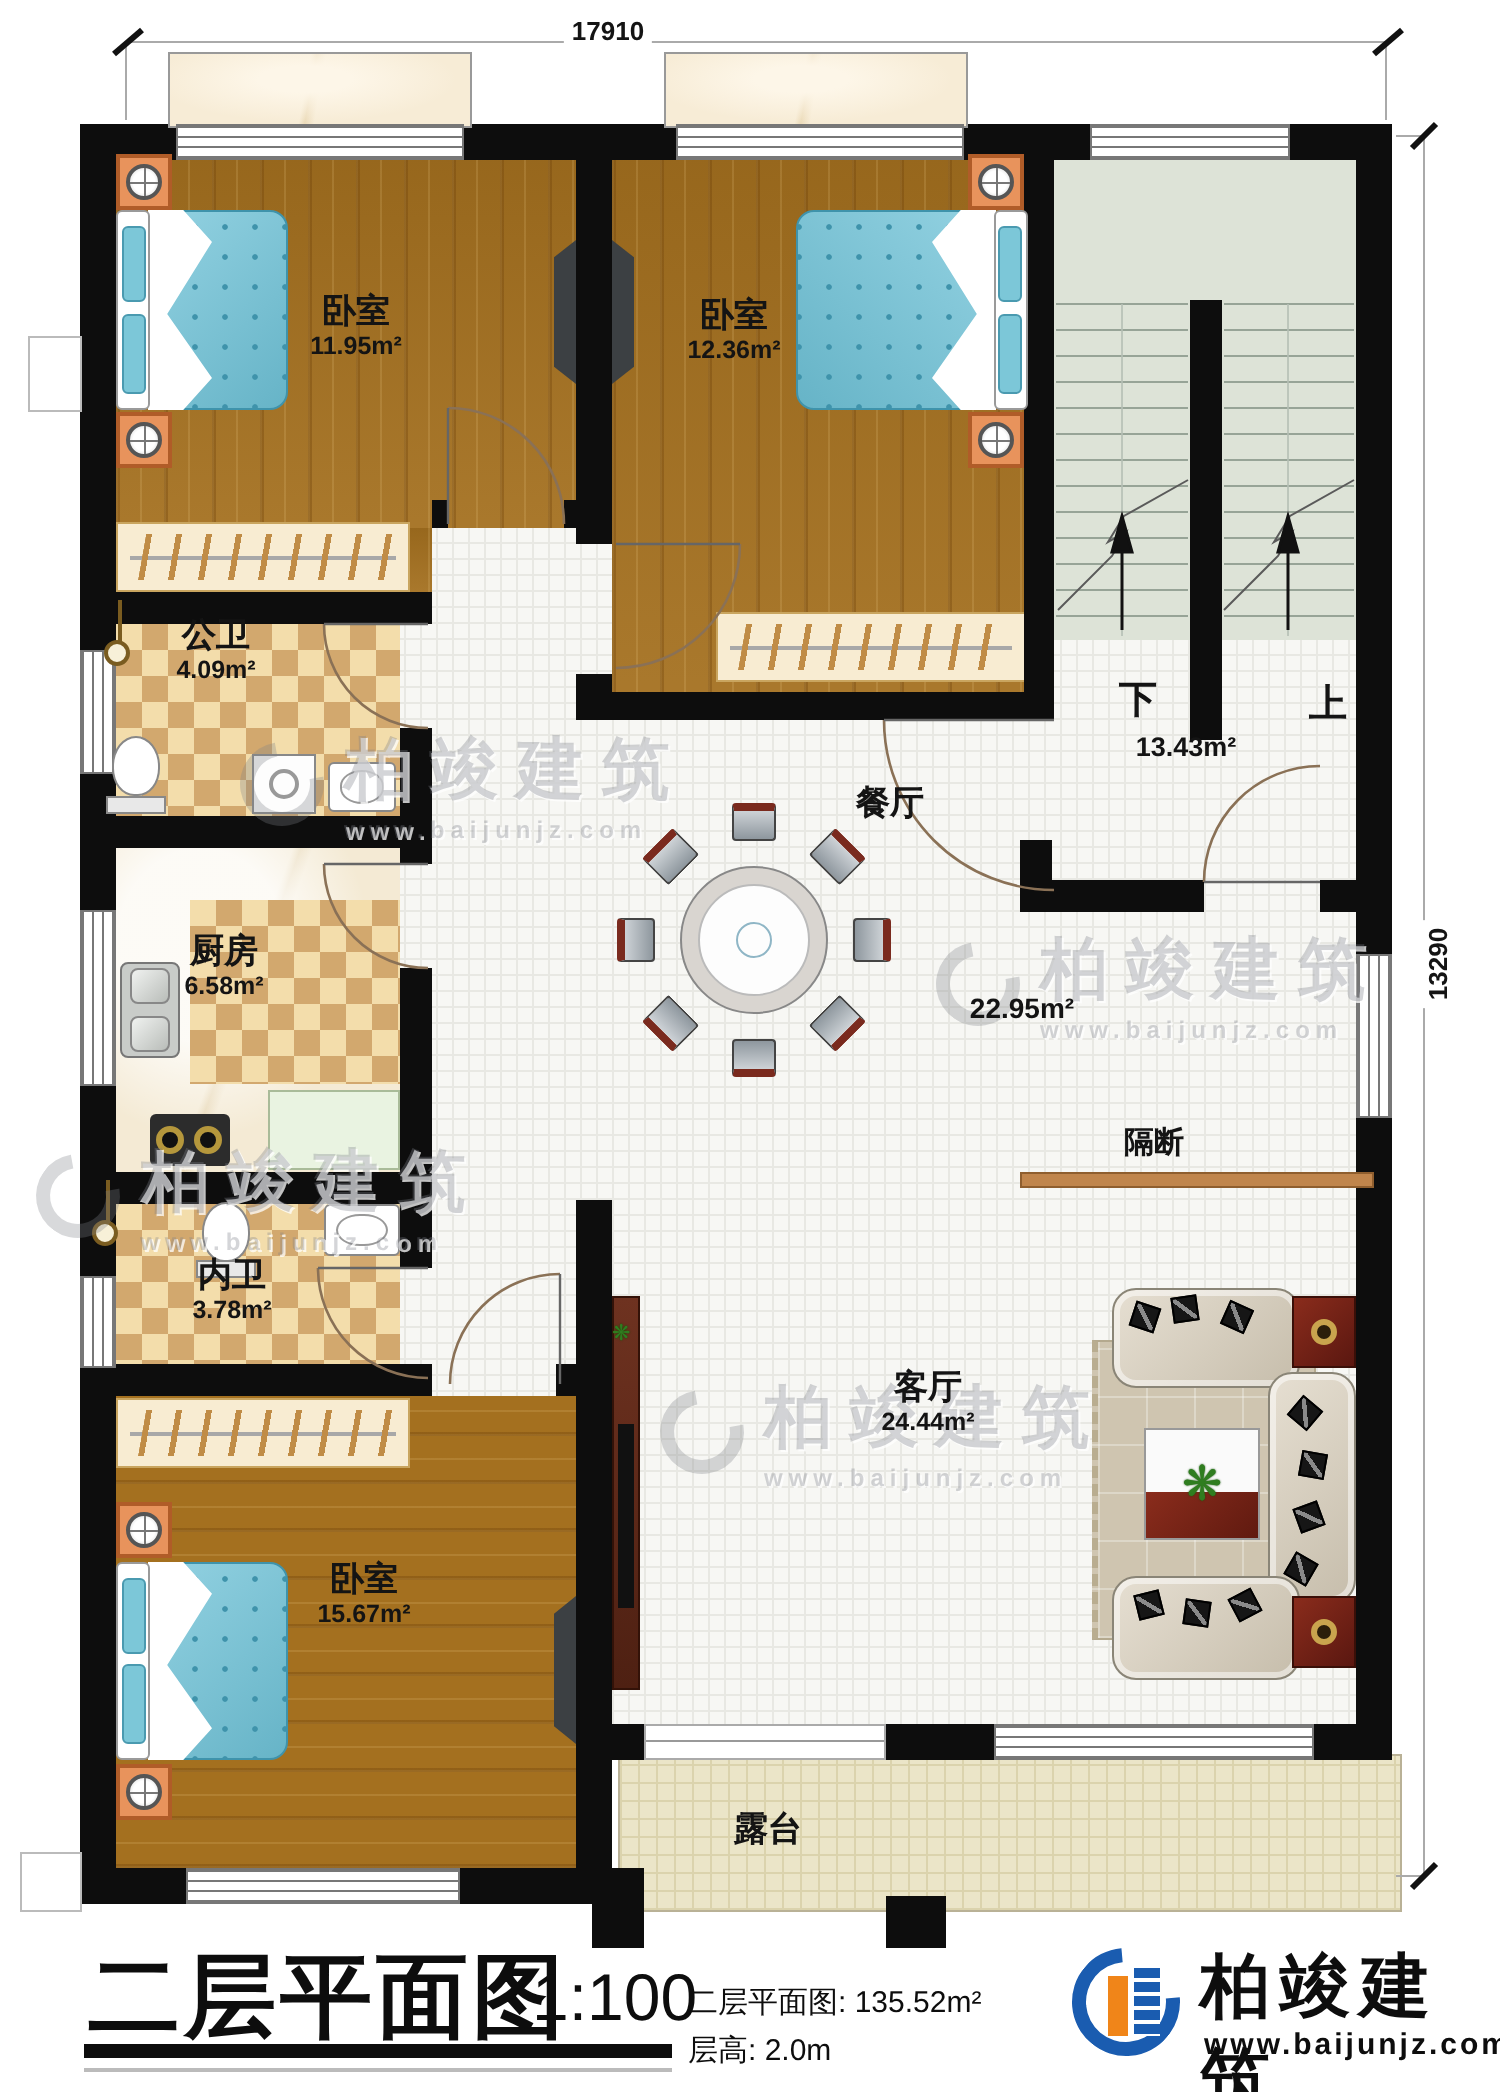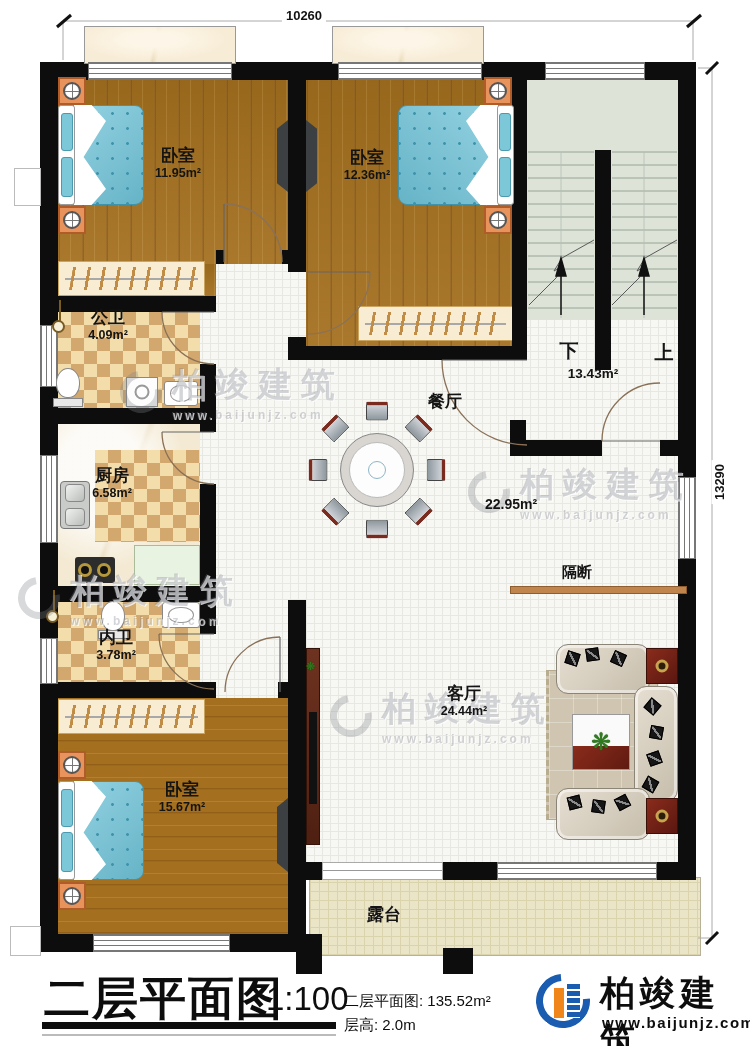--- a/index.html
+++ b/index.html
@@ -403,21 +403,21 @@
     <div class="rarea">24.44m²</div>
   </div>
   <div class="lbl" style="left:593px;top:366px">
     <div class="rarea" style="font-size:13.5px">13.43m²</div>
   </div>
   <div class="lbl big" style="left:569px;top:340px"><span>下</span></div>
   <div class="lbl big" style="left:664px;top:342px"><span>上</span></div>
   <div class="lbl" style="left:577px;top:562px"><span class="rname" style="font-size:15px">隔断</span></div>
   <div class="lbl" style="left:384px;top:905px"><span class="rname">露台</span></div>
 
-  <div class="dim" style="left:304px;top:8px;transform:translateX(-50%)">10260</div>
+  <div class="dim" style="left:304px;top:8px;transform:translateX(-50%)">17910</div>
   <div class="dim" style="left:719px;top:482px;transform:translate(-50%,-50%) rotate(-90deg)">13290</div>
 
   <div class="tb-title" style="left:44px;top:968px">二层平面图</div>
   <div class="abs" style="left:42px;top:1022px;width:294px;height:7px;background:#0d0d0d"></div>
   <div class="abs" style="left:42px;top:1034px;width:294px;height:2px;background:#bbb"></div>
   <div class="tb-scale" style="left:266px;top:980px">1:100</div>
   <div class="tb-info" style="left:344px;top:992px">二层平面图: 135.52m²</div>
   <div class="tb-info" style="left:344px;top:1016px">层高: 2.0m</div>
   <div class="abs" style="left:536px;top:970px;width:210px;height:72px">
     <div class="logo-arc" style="left:0;top:4px"></div>

